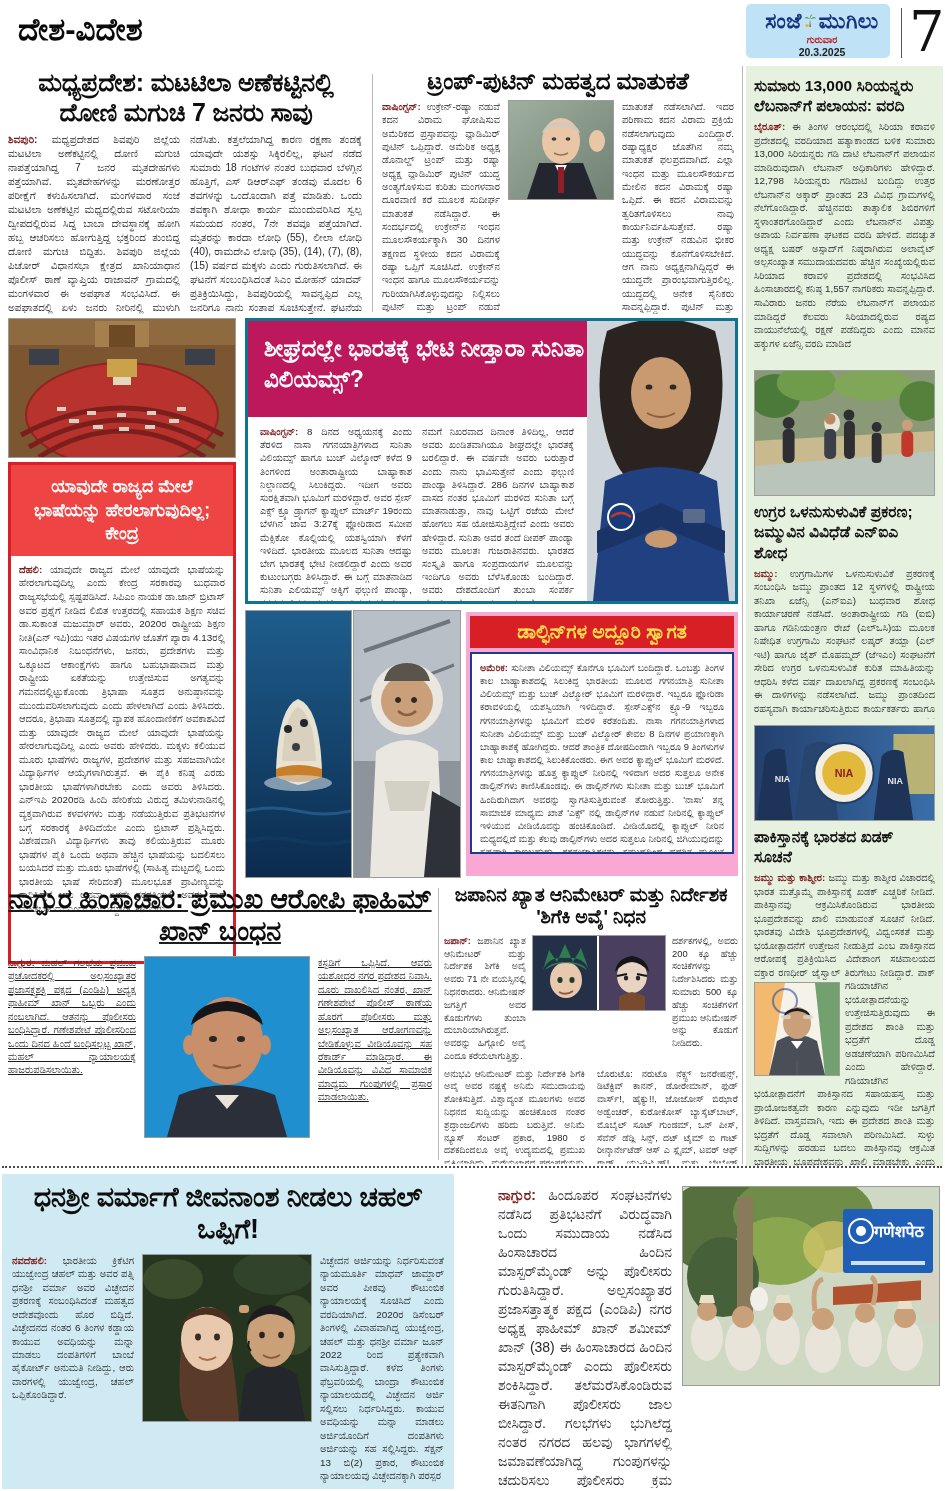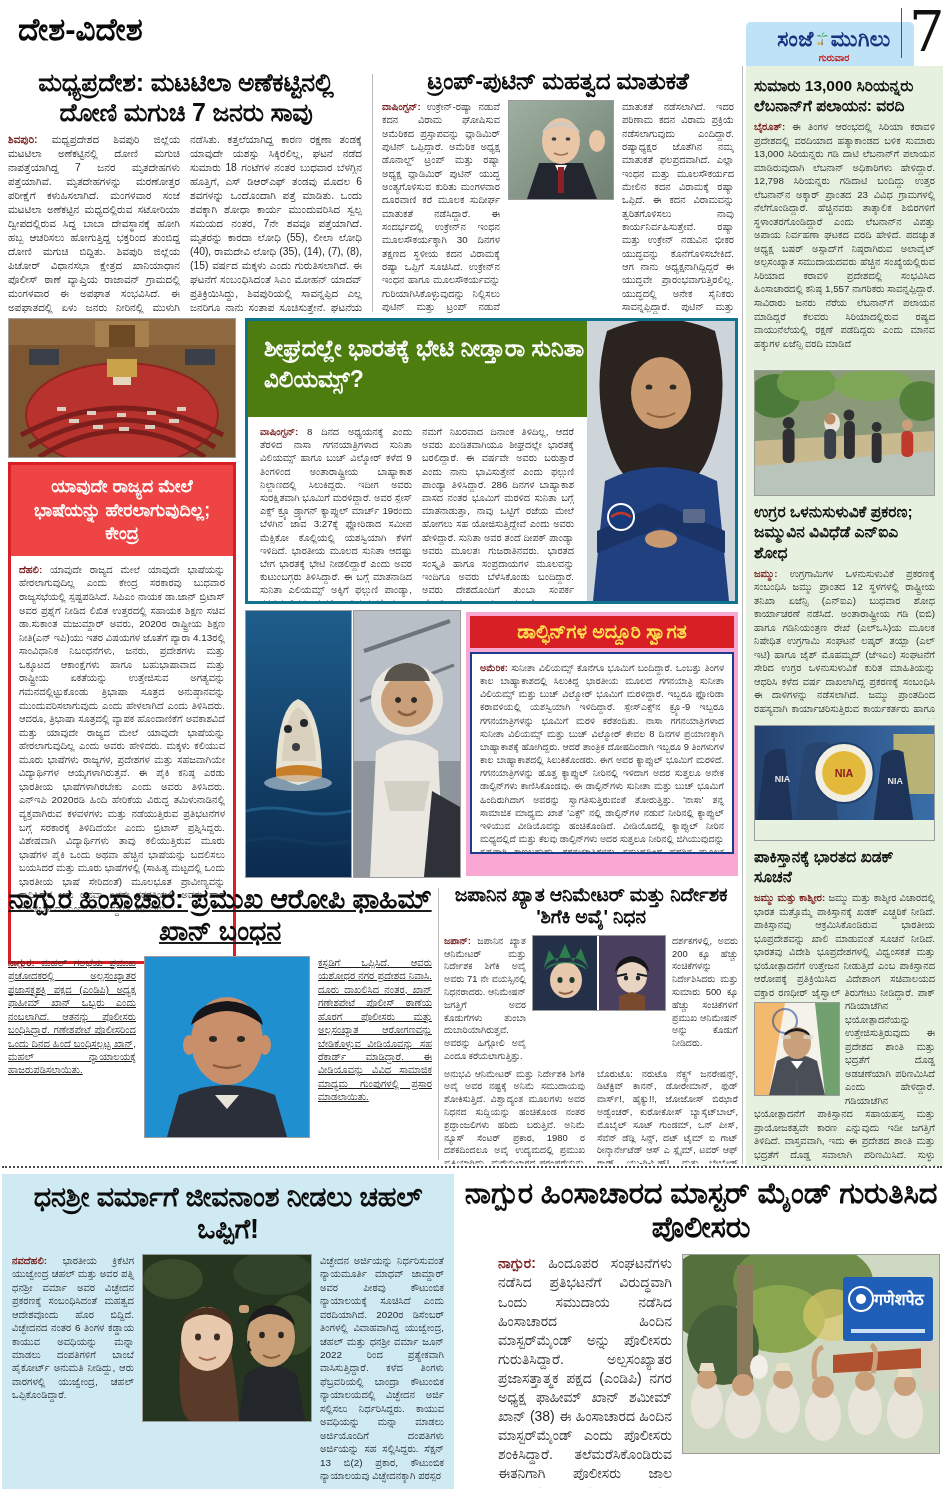--- a/index.html
+++ b/index.html
@@ -24,21 +24,21 @@
   .sb-head{font-size:15.5px;font-weight:bold;line-height:1.3;color:#101010;margin:2px 0 4px 0;}
   .sb-body{font-size:9.8px;line-height:1.38;color:#2a2b2f;overflow:hidden;}
   .sb-photo{width:100%;display:block;margin:6px 0;}
   
   #lang-box{border:3px solid #d91f26;box-sizing:border-box;background:#fff;overflow:hidden;}
   #lang-head{background:#ef4444;color:#fff;font-size:17.5px;font-weight:bold;text-align:center;
              padding:10px 6px;line-height:1.35;}
   #lang-body{padding:7px 8px;font-size:9.9px;line-height:1.37;color:#26272b;overflow:hidden;height:366px;}
   
   #sunita-box{border:3px solid #0e7490;box-sizing:border-box;background:#fff;overflow:hidden;}
-  #sunita-head{background:#4d7c0f;color:#ffffff;font-size:23px;font-weight:bold;
+  #sunita-head{background:#be185d;color:#ffffff;font-size:23px;font-weight:bold;
                padding:12px 150px 10px 16px;line-height:1.35;height:96px;box-sizing:border-box;}
   #sunita-photo{position:absolute;top:0;right:0;width:148px;height:280px;}
   #sunita-body{margin:8px 158px 6px 12px;}
   
   #dolphin-box{background:#f9a8d4;box-sizing:border-box;padding:4px;overflow:hidden;}
   #dolphin-head{background:#d91f26;color:#ffe14d;font-size:19px;font-weight:bold;text-align:center;
                 padding:5px 2px;}
   #dolphin-body{background:#fff;border:2px solid #1b3c8c;margin-top:4px;padding:7px 8px;
                 font-size:9.4px;line-height:1.4;color:#26272b;height:202px;overflow:hidden;box-sizing:border-box;}
   .photo-frame{border:1px solid #9c9c9c;box-sizing:border-box;}
@@ -47,21 +47,21 @@
   #chahal-box{background:#cfeaf2;box-sizing:border-box;padding:8px 10px;overflow:hidden;}
   svg{display:block;}
 </style>
 </head>
 <body>
 
 <div id="sheet">
 
   <div class="abs sect-title" style="left:18px;top:12px;">ದೇಶ-ವಿದೇಶ</div>
 
-  <div class="abs" id="logo-box" style="left:746px;top:22px;width:168px;height:54px;padding-left:8px;">
+  <div class="abs" id="logo-box" style="left:746px;top:4px;width:144px;height:54px;padding-left:8px;">
     <div id="logo-name">
       <span>ಸಂಜೆ</span>
       <span style="display:inline-block;">
         <svg width="13" height="14" viewBox="0 0 13 14">
             <path d="M6 5 L6.8 13 L5.4 13 Z" fill="#7a5a2a"></path>
             <path d="M6.3 5 C4 2.6 1.6 2.8 0.6 4.4 C3 3.8 4.8 4.4 6.3 5 Z" fill="#2f8f3a"></path>
             <path d="M6.3 5 C8.6 2.6 11 2.8 12 4.4 C9.6 3.8 7.8 4.4 6.3 5 Z" fill="#2f8f3a"></path>
             <path d="M6.3 5 C5.4 2 6.8 0.4 8.6 0.6 C7 1.8 6.6 3.4 6.3 5 Z" fill="#3aa34a"></path>
             <circle cx="3" cy="11.6" r="1.6" fill="#e8b23a"></circle>
           </svg>
@@ -152,21 +152,21 @@
         <ellipse cx="78" cy="52" rx="8" ry="10" fill="#e8e4da"></ellipse>
         <rect x="70" y="58" width="12" height="30" rx="5" fill="#3a3f49"></rect>
         <circle cx="76" cy="48" r="5.5" fill="#b98a62"></circle>
       </svg>
     </div>
     <div class="sb-head">ಉಗ್ರರ ಒಳನುಸುಳುವಿಕೆ ಪ್ರಕರಣ; ಜಮ್ಮುವಿನ ವಿವಿಧೆಡೆ ಎನ್‌ಐಎ ಶೋಧ</div>
     <div class="sb-body jtext" style="height:152px;">
       <span class="dateline">ಜಮ್ಮು:</span>
       <span>ಉಗ್ರಗಾಮಿಗಳ ಒಳನುಸುಳುವಿಕೆ ಪ್ರಕರಣಕ್ಕೆ ಸಂಬಂಧಿಸಿ ಜಮ್ಮು ಪ್ರಾಂತದ 12 ಸ್ಥಳಗಳಲ್ಲಿ ರಾಷ್ಟ್ರೀಯ ತನಿಖಾ ಏಜೆನ್ಸಿ (ಎನ್‌ಐಎ) ಬುಧವಾರ ಶೋಧ ಕಾರ್ಯಾಚರಣೆ ನಡೆಸಿದೆ. ಅಂತಾರಾಷ್ಟ್ರೀಯ ಗಡಿ (ಐಬಿ) ಹಾಗೂ ಗಡಿನಿಯಂತ್ರಣ ರೇಖೆ (ಎಲ್‌ಒಸಿ)ಯ ಮೂಲಕ ನಿಷೇಧಿತ ಉಗ್ರಗಾಮಿ ಸಂಘಟನೆ ಲಷ್ಕರ್ ತಯ್ಬಾ (ಎಲ್ ಇಟಿ) ಹಾಗೂ ಜೈಶ್ ಮೊಹಮ್ಮದ್ (ಜೆಇಎಂ) ಸಂಘಟನೆಗೆ ಸೇರಿದ ಉಗ್ರರ ಒಳನುಸುಳುವಿಕೆ ಕುರಿತ ಮಾಹಿತಿಯನ್ನು ಆಧರಿಸಿ ಕಳೆದ ವರ್ಷ ದಾಖಲಾಗಿದ್ದ ಪ್ರಕರಣಕ್ಕೆ ಸಂಬಂಧಿಸಿ ಈ ದಾಳಿಗಳನ್ನು ನಡೆಸಲಾಗಿದೆ. ಜಮ್ಮು ಪ್ರಾಂತದಿಂದ ರಹಸ್ಯವಾಗಿ ಕಾರ್ಯಾಚರಿಸುತ್ತಿರುವ ಕಾರ್ಯಕರ್ತರು ಹಾಗೂ ಇತರ ಉಗ್ರರ ಸಹಚರರು ಈ ಒಳನುಸುಳುವಿಕೆಗೆ ನೆರವಾಗಿದ್ದರು. ಉಗ್ರರಿಗೆ ಸಂಚಾರದ ನೆರವು, ಆಹಾರ ಆಶ್ರಯ ಹಾಗೂ ಹಣವನ್ನು ಒದಗಿಸುತ್ತಿದ್ದರು ಎಂದು ಆರೋಪಿಸಲಾಗಿದೆ.</span>
     </div>
-    <div class="sb-photo photo-frame" style="height:116px;">
+    <div class="sb-photo photo-frame" style="height:96px;">
       <svg width="100%" height="94" viewBox="0 0 181 94" preserveAspectRatio="none">
         <defs>
             <linearGradient id="niabg" x1="0" y1="0" x2="1" y2="0">
               <stop offset="0" stop-color="#23406e"></stop>
               <stop offset="1" stop-color="#3a6ea8"></stop>
             </linearGradient>
           </defs>
         <rect width="181" height="94" fill="url(#niabg)"></rect>
         <rect x="140" y="8" width="41" height="60" fill="#d9c46a" opacity="0.8"></rect>
         <path d="M2 94 L10 30 Q18 20 30 24 L38 94 Z" fill="#1d3458"></path>
@@ -403,21 +403,20 @@
           <path d="M108 96 Q104 92 106 86" stroke="#1d1d1f" stroke-width="2" fill="none"></path>
           <rect x="96" y="50" width="10" height="8" rx="3" fill="#caa078"></rect>
         </svg>
       </div>
       <div class="body-txt jtext" style="flex:1;font-size:9.9px;">ವಿಚ್ಛೇದನ ಅರ್ಜಿಯನ್ನು ನಿರ್ಧರಿಸುವಂತೆ ನ್ಯಾಯಮೂರ್ತಿ ಮಾಧವ್ ಜಾಮ್ದಾರ್ ಅವರ ಪೀಠವು ಕೌಟುಂಬಿಕ ನ್ಯಾಯಾಲಯಕ್ಕೆ ಸೂಚಿಸಿದೆ ಎಂದು ವರದಿಯಾಗಿದೆ. 2020ರ ಡಿಸೆಂಬರ್ ತಿಂಗಳಲ್ಲಿ ವಿವಾಹವಾಗಿದ್ದ ಯುಜ್ವೇಂದ್ರ, ಚಹಲ್ ಮತ್ತು ಧನಶ್ರೀ ವರ್ಮಾ ಜೂನ್ 2022 ರಿಂದ ಪ್ರತ್ಯೇಕವಾಗಿ ವಾಸಿಸುತ್ತಿದ್ದಾರೆ. ಕಳೆದ ತಿಂಗಳು ಫೆಬ್ರವರಿಯಲ್ಲಿ ಬಾಂದ್ರಾ ಕೌಟುಂಬಿಕ ನ್ಯಾಯಾಲಯದಲ್ಲಿ ವಿಚ್ಛೇದನ ಅರ್ಜಿ ಸಲ್ಲಿಸಲು ನಿರ್ಧರಿಸಿದ್ದರು. ಕಾಯುವ ಅವಧಿಯನ್ನು ಮನ್ನಾ ಮಾಡಲು ಅರ್ಜಿಯೊಂದಿಗೆ ದಂಪತಿಗಳು ಅರ್ಜಿಯನ್ನು ಸಹ ಸಲ್ಲಿಸಿದ್ದರು. ಸೆಕ್ಷನ್ 13 ಬಿ(2) ಪ್ರಕಾರ, ಕೌಟುಂಬಿಕ ನ್ಯಾಯಾಲಯವು ವಿಚ್ಛೇದನಕ್ಕಾಗಿ ಪರಸ್ಪರ</div>
     </div>
     <div class="body-txt jtext two-col" style="margin-top:5px;font-size:9.9px;height:34px;overflow:hidden;">ಅರ್ಜಿಯನ್ನು ಸಲ್ಲಿಸಿದ ದಿನಾಂಕದಿಂದ ಆರು ತಿಂಗಳ ನಂತರ ಮಾತ್ರ ಪರಿಗಣಿಸಬಹುದು.</div>
   </div>
 
   <div class="abs" style="left:462px;top:1176px;width:478px;height:312px;overflow:hidden;">
-    <div class="headline" style="font-size:29px;">ನಾಗ್ಪುರ ಹಿಂಸಾಚಾರದ ಮಾಸ್ಟರ್ ಮೈಂಡ್ ಗುರುತಿಸಿದ ಪೊಲೀಸರು</div>
     <div style="display:flex;gap:10px;margin-top:10px;">
       <div class="body-txt jtext" style="width:210px;font-size:14px;margin-left:36px;">
         <span class="dateline">ನಾಗ್ಪುರ:</span>
         <span>ಹಿಂದೂಪರ ಸಂಘಟನೆಗಳು ನಡೆಸಿದ ಪ್ರತಿಭಟನೆಗೆ ವಿರುದ್ಧವಾಗಿ ಒಂದು ಸಮುದಾಯ ನಡೆಸಿದ ಹಿಂಸಾಚಾರದ ಹಿಂದಿನ ಮಾಸ್ಟರ್‌ಮೈಂಡ್ ಅನ್ನು ಪೊಲೀಸರು ಗುರುತಿಸಿದ್ದಾರೆ. ಅಲ್ಪಸಂಖ್ಯಾತರ ಪ್ರಜಾಸತ್ತಾತ್ಮಕ ಪಕ್ಷದ (ಎಂಡಿಪಿ) ನಗರ ಅಧ್ಯಕ್ಷ ಫಾಹೀಮ್ ಖಾನ್ ಶಮೀಮ್ ಖಾನ್ (38) ಈ ಹಿಂಸಾಚಾರದ ಹಿಂದಿನ ಮಾಸ್ಟರ್‌ಮೈಂಡ್ ಎಂದು ಪೊಲೀಸರು ಶಂಕಿಸಿದ್ದಾರೆ. ತಲೆಮರೆಸಿಕೊಂಡಿರುವ ಈತನಿಗಾಗಿ ಪೊಲೀಸರು ಜಾಲ ಬೀಸಿದ್ದಾರೆ. ಗಲಭೆಗಳು ಭುಗಿಲೆದ್ದ ನಂತರ ನಗರದ ಹಲವು ಭಾಗಗಳಲ್ಲಿ ಜಮಾವಣೆಯಾಗಿದ್ದ ಗುಂಪುಗಳನ್ನು ಚದುರಿಸಲು ಪೊಲೀಸರು ಕ್ರಮ ಕೈಗೊಂಡಿದ್ದರು. ಈ ಹಿಂಸಾಚಾರದಲ್ಲಿ ಮೂವತ್ತಕ್ಕೂ ಹೆಚ್ಚು ಪೊಲೀಸರು ಗಾಯಗೊಂಡಿದ್ದು, ನಾಗ್ಪುರದ ಹಲವು ಪ್ರದೇಶಗಳಲ್ಲಿ ಕರ್ಫ್ಯೂ ಜಾರಿಗೊಳಿಸಲಾಗಿದೆ. ಫಾಹೀಮ್ ಖಾನ್ ವಿರುದ್ಧ ದೇಶದ್ರೋಹದ ಪ್ರಕರಣ ದಾಖಲಿಸಲಾಗಿದೆ.</span>
       </div>
       <div class="photo-frame" style="width:258px;height:200px;flex-shrink:0;">
         <svg width="256" height="198" viewBox="0 0 256 198" preserveAspectRatio="none">
           <rect width="256" height="198" fill="#cfd8c2"></rect>
           <ellipse cx="40" cy="40" rx="60" ry="48" fill="#55703c"></ellipse>
           <ellipse cx="120" cy="26" rx="70" ry="40" fill="#6f8c48"></ellipse>

